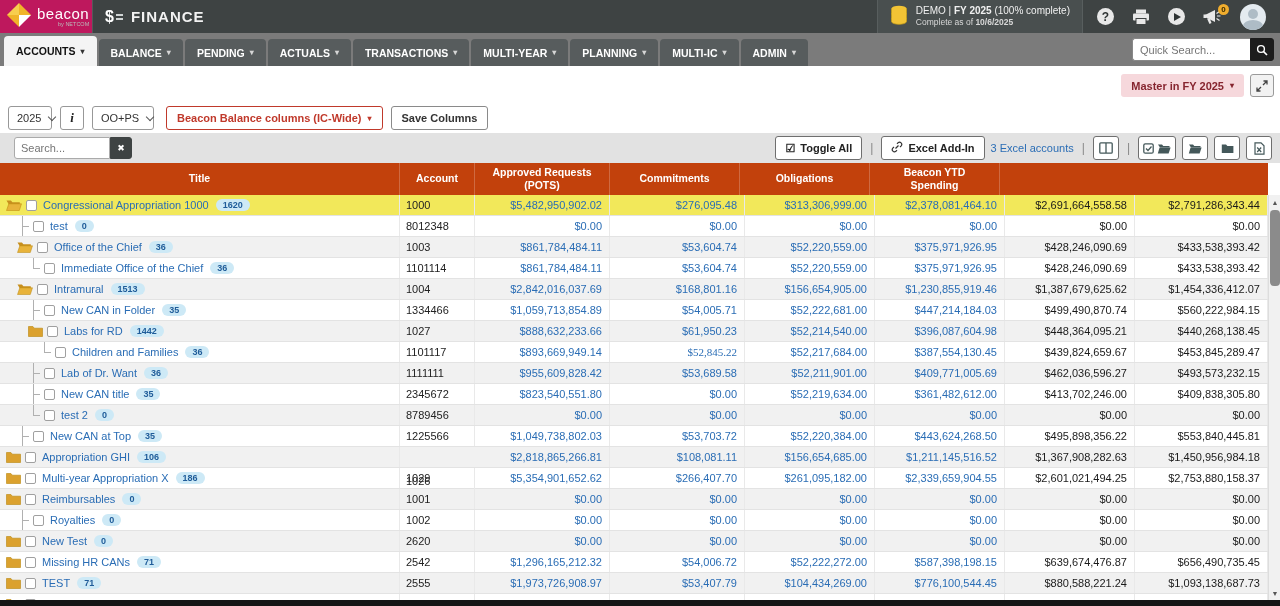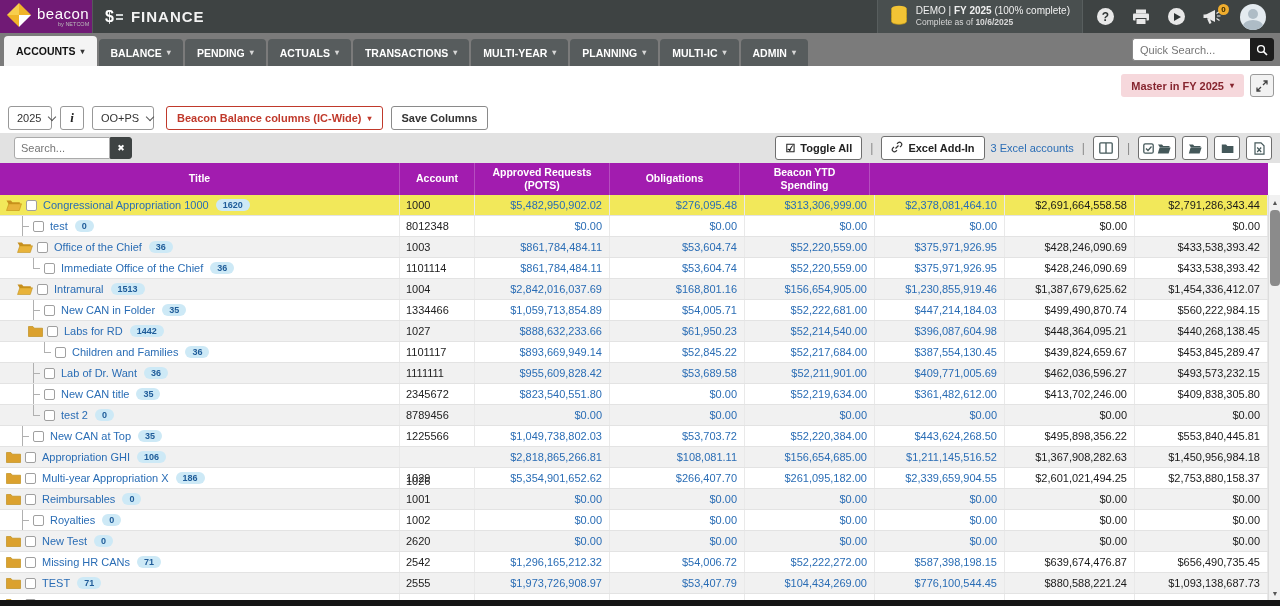--- a/index.html
+++ b/index.html
@@ -2,21 +2,21 @@
 <html><head>
 <meta charset="utf-8">
 <style>
   * { margin:0; padding:0; box-sizing:border-box; }
   html,body { width:1280px; height:606px; overflow:hidden; background:#fff;
     font-family:"Liberation Sans", sans-serif; }
   .app { position:relative; width:1280px; height:606px; background:#fff; }
 
   
   .topbar { height:33px; background:#3e4343; display:flex; align-items:stretch; color:#fff; }
-  .logo-box { width:93px; background:#701a75; display:flex; align-items:center; gap:5px; padding:0 6px; border-right:1px solid #555a5a; }
+  .logo-box { width:93px; background:#be185d; display:flex; align-items:center; gap:5px; padding:0 6px; border-right:1px solid #555a5a; }
   .logo-text { display:flex; flex-direction:column; line-height:1; }
   .logo-text .b { font-size:15px; color:#fff; letter-spacing:.5px; }
   .logo-text .by { font-size:5.5px; color:#bbb; text-align:right; margin-top:1px; }
   .module { display:flex; align-items:center; gap:8px; padding:0 12px; }
   .dollar-icon { font-size:16px; font-weight:bold; color:#fff; display:flex; align-items:center; gap:2px;}
   .dollar-lines { display:flex; flex-direction:column; gap:2px; }
   .dollar-lines i { display:block; width:7px; height:2px; background:#cfd4d4; }
   .module-title { font-size:15px; font-weight:bold; letter-spacing:1px; color:#f2f2f2; }
   .topbar-spacer { flex:1; }
   .env-block { background:#494f4f; display:flex; align-items:center; gap:8px; padding:0 12px; border-left:1px solid #585e5e; border-right:1px solid #585e5e; }
@@ -69,21 +69,21 @@
   .search-group input { width:96px; height:22px; border:1px solid #aaa; border-radius:3px 0 0 3px; font-size:11px; padding:0 6px; color:#444; outline:none; }
   .clear-btn { width:22px; height:22px; background:#3e4343; border:1px solid #3e4343; border-radius:0 3px 3px 0; color:#fff; font-size:9px; display:flex; align-items:center; justify-content:center; cursor:pointer; }
   .filter-right { position:absolute; right:8px; top:3px; display:flex; align-items:center; gap:6px; }
   .f-btn { height:24px; background:#fff; border:1px solid #6f6f6f; border-radius:3px; color:#222; font-size:11px; font-weight:bold; display:flex; align-items:center; gap:5px; padding:0 9px; cursor:pointer; font-family:inherit; }
   .f-sep { color:#888; font-size:12px; padding:0 2px; }
   .excel-link { color:#2a6db5; font-size:11px; cursor:pointer; white-space:nowrap; }
   .icon-btn { height:24px; min-width:26px; background:#fff; border:1px solid #6f6f6f; border-radius:3px; display:flex; align-items:center; justify-content:center; gap:3px; padding:0 4px; cursor:pointer; }
 
   
   .table-area { position:relative; width:1280px; }
-  .thead { display:flex; width:1268px; height:32px; background:#a21caf; color:#fff; }
+  .thead { display:flex; width:1268px; height:32px; background:#c2410c; color:#fff; }
   .th { display:flex; align-items:center; justify-content:center; text-align:center; font-size:10.5px; font-weight:bold; white-space:pre-line; line-height:1.25; border-right:1px solid rgba(255,255,255,.22); }
   .tbody { width:1268px; height:405px; overflow:hidden; }
   .trow { display:flex; width:1268px; height:21px; background:#fff; border-bottom:1px solid #e3e3e3; }
   .trow.alt { background:#f1f1f1; }
   .trow.hl { background:#f2e85a; }
   .cell { height:100%; display:flex; align-items:center; font-size:11px; border-right:1px solid #e9e9e9; overflow:hidden; }
   .c-title { }
   .c-acct { padding-left:6px; color:#222; }
   .money { justify-content:flex-end; padding-right:7px; color:#1a1a1a; white-space:nowrap; }
   .money.link { color:#2a6db5; cursor:pointer; }
@@ -313,20 +313,21 @@
       </button>
     </div>
   </div>
 
   <div class="table-area">
     <div class="thead" id="thead">
         <div class="th" style="width: 400px;">Title</div>
         <div class="th" style="width: 75px;">Account</div>
         <div class="th" style="width: 135px;">Approved Requests
 (POTS)</div>
+        <div class="th" style="width: 130px;">Commitments</div>
         <div class="th" style="width: 130px;">Obligations</div>
         <div class="th" style="width: 130px;">Beacon YTD
 Spending</div>
       </div>
     <div class="tbody" id="tbody">
         <div class="trow hl">
           <div class="cell c-title" style="width: 400px; padding-left: 6px;">
             <span class="row-icon">
               <svg width="16" height="12" viewBox="0 0 16 12">
                 <path d="M0.5 1.5h4.4l1.5 1.7h7.4v1.8H2.6z" fill="#c78f1e"></path>
@@ -451,21 +452,21 @@
         </div>
         <div class="trow">
           <div class="cell c-title" style="width: 400px; padding-left: 39px;">
             <span class="connector elbow"></span>
             <span class="cb"></span>
             <span class="title-link">Children and Families</span>
             <span class="badge">36</span>
           </div>
           <div class="cell c-acct" style="width: 75px;">1101117</div>
           <div class="cell money link" style="width: 135px;">$893,669,949.14</div>
-          <div class="cell money link" style="width: 135px;">$52,845.22</div>
+          <div class="cell money link" style="width: 135px; font-family: Liberation Serif, serif;">$52,845.22</div>
           <div class="cell money link" style="width: 130px;">$52,217,684.00</div>
           <div class="cell money link" style="width: 130px;">$387,554,130.45</div>
           <div class="cell money" style="width: 130px;">$439,824,659.67</div>
           <div class="cell money" style="width: 133px;">$453,845,289.47</div>
         </div>
         <div class="trow alt">
           <div class="cell c-title" style="width: 400px; padding-left: 28px;">
             <span class="connector"></span>
             <span class="cb"></span>
             <span class="title-link">Lab of Dr. Want</span>

